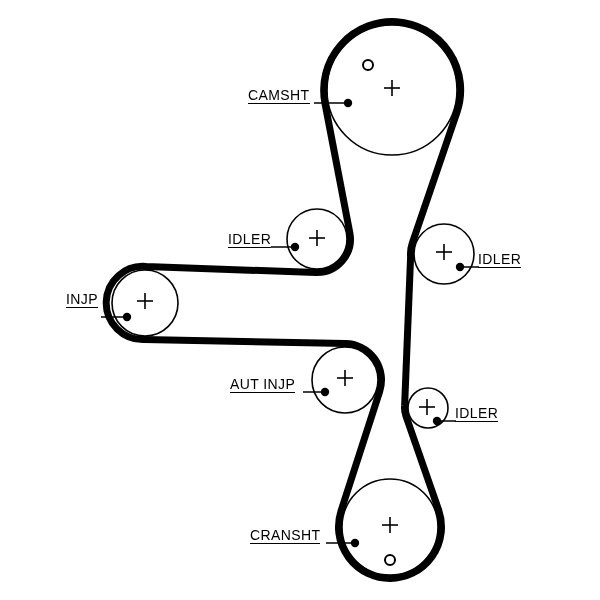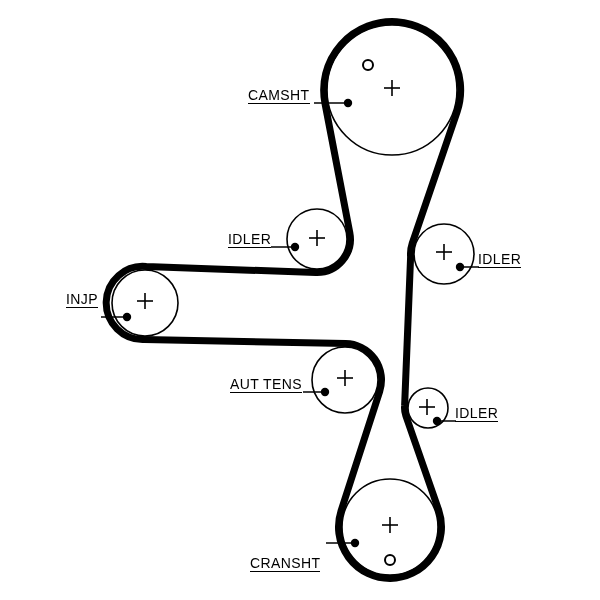--- a/index.html
+++ b/index.html
@@ -73,16 +73,16 @@
       <line x1="440" y1="421" x2="456" y2="421" stroke="#000000" stroke-width="1.5"></line>
       <circle cx="437" cy="421" r="4.2" fill="#000000"></circle>
       <line x1="326" y1="543" x2="351" y2="543" stroke="#000000" stroke-width="1.5"></line>
       <circle cx="355" cy="543" r="4.2" fill="#000000"></circle>
     </svg>
 
   <div class="lbl" style="left: 248px; top: 88px;">CAMSHT</div>
   <div class="lbl" style="left: 228px; top: 232px;">IDLER</div>
   <div class="lbl" style="left: 478px; top: 252px;">IDLER</div>
   <div class="lbl" style="left: 66px; top: 292px;">INJP</div>
-  <div class="lbl" style="left: 230px; top: 377px;">AUT TENS</div>
+  <div class="lbl" style="left: 230px; top: 377px;">AUT INJP</div>
   <div class="lbl" style="left: 455px; top: 406px;">IDLER</div>
-  <div class="lbl" style="left: 250px; top: 556px;">CRANSHT</div>
+  <div class="lbl" style="left: 250px; top: 528px;">CRANSHT</div>
 </div>
 
 </body></html>

